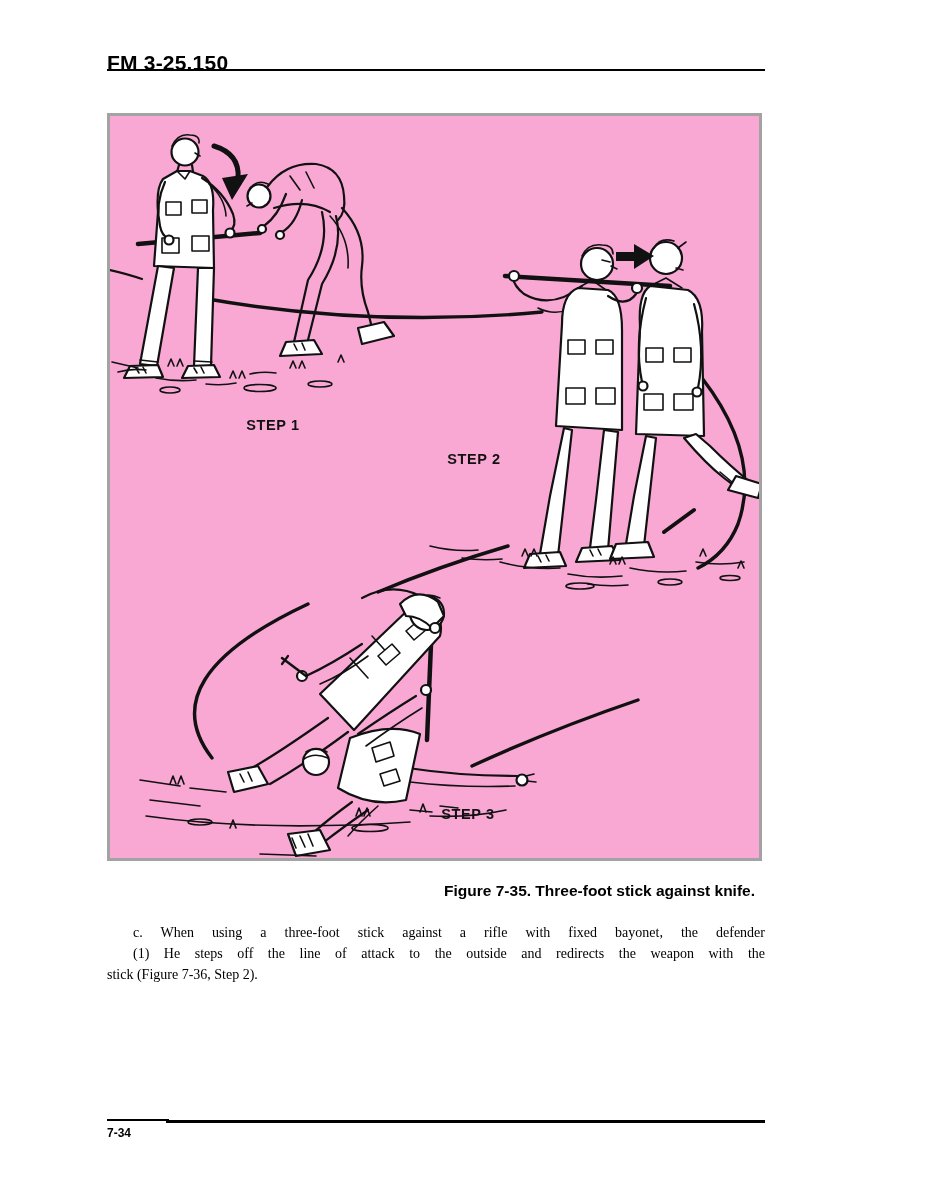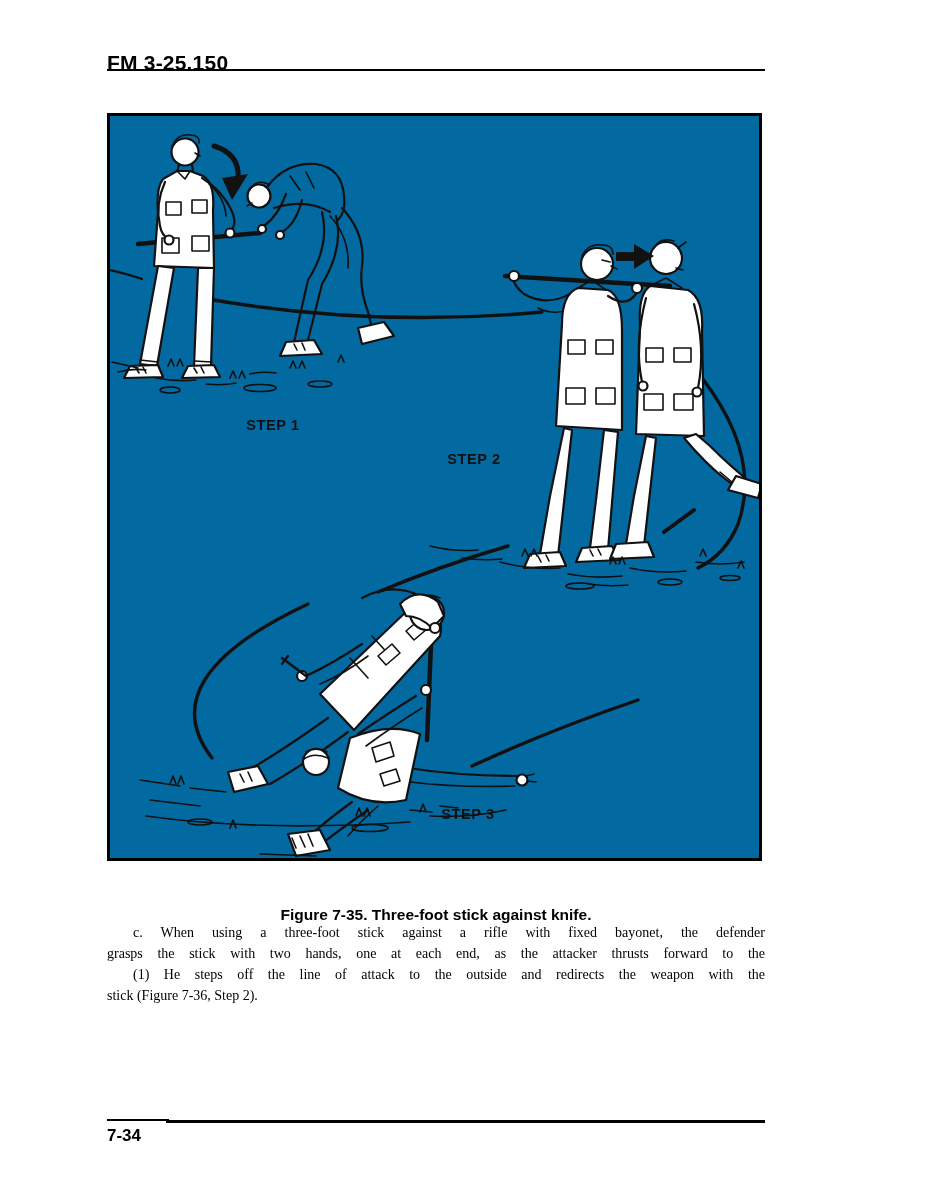--- a/index.html
+++ b/index.html
@@ -1,36 +1,36 @@
 <!DOCTYPE html>
 <html><head>
 <meta charset="utf-8">
 <style>
   html,body{margin:0;padding:0;background:#e8e8e8;}
   .page{position:relative;width:926px;height:1198px;background:#ffffff;overflow:hidden;
         font-family:"Liberation Sans",sans-serif;color:#000;}
   .doc-header{position:absolute;left:107px;top:51px;font-weight:bold;font-size:21px;letter-spacing:.2px;}
   .header-rule{position:absolute;left:107px;top:69px;width:658px;height:2px;background:#000;}
-  .figure-frame{position:absolute;left:107px;top:113px;width:649px;height:742px;border:3px solid #000000;background:#0369a1;}
+  .figure-frame{position:absolute;left:107px;top:113px;width:649px;height:742px;border:3px solid #a3a3a3;background:#f9a8d4;}
   .figure-frame svg{display:block;}
   .ink{stroke:#111;fill:none;stroke-width:2.2;stroke-linecap:round;stroke-linejoin:round;}
   .fillw{fill:#fff;}
   .thin{stroke-width:1.6;}
   .thick{stroke-width:3.4;}
   .stick{stroke-width:4.5;}
   .steptxt{font-family:"Liberation Sans",sans-serif;font-weight:bold;font-size:14.5px;letter-spacing:.6px;fill:#111;}
-  .caption{position:absolute;left:107px;top:882px;width:658px;text-align:center;font-weight:bold;font-size:15.5px;margin-top:24px;}
+  .caption{position:absolute;left:97px;top:882px;width:658px;text-align:right;font-weight:bold;font-size:15.5px;}
   .bodytext{position:absolute;left:107px;top:922px;width:658px;
             font-family:"Liberation Serif",serif;font-size:14px;line-height:21px;}
   .line{width:658px;}
   .jline{text-align:justify;text-align-last:justify;}
   .indent{padding-left:26px;box-sizing:border-box;}
   .footer-rule-thin{position:absolute;left:107px;top:1119px;width:62px;height:2px;background:#000;}
   .footer-rule-thick{position:absolute;left:166px;top:1120px;width:599px;height:3px;background:#000;}
-  .page-number{position:absolute;left:107px;top:1126px;font-weight:bold;font-size:17px;}
+  .page-number{position:absolute;left:107px;top:1126px;font-weight:bold;font-size:12px;}
 </style>
 </head>
 <body>
 
 <div class="page">
 
   <div class="doc-header">FM 3-25.150</div>
   <div class="header-rule"></div>
 
   <div class="figure-frame">
@@ -252,21 +252,20 @@
 
         <text class="steptxt" x="358" y="703" text-anchor="middle">STEP 3</text>
       </g>
     </svg>
   </div>
 
   <div class="caption">Figure 7-35. Three-foot stick against knife.</div>
 
   <div class="bodytext">
     <div class="line jline indent">c.  When using a three-foot stick against a rifle with fixed bayonet, the defender</div>
-    <div class="line jline">grasps the stick with two hands, one at each end, as the attacker thrusts forward to the</div>
     <div class="line jline indent">(1) He steps off the line of attack to the outside and redirects the weapon with the</div>
     <div class="line">stick (Figure 7-36, Step 2).</div>
   </div>
 
   <div class="footer-rule-thin"></div>
   <div class="footer-rule-thick"></div>
   <div class="page-number">7-34</div>
 
 </div>
 

